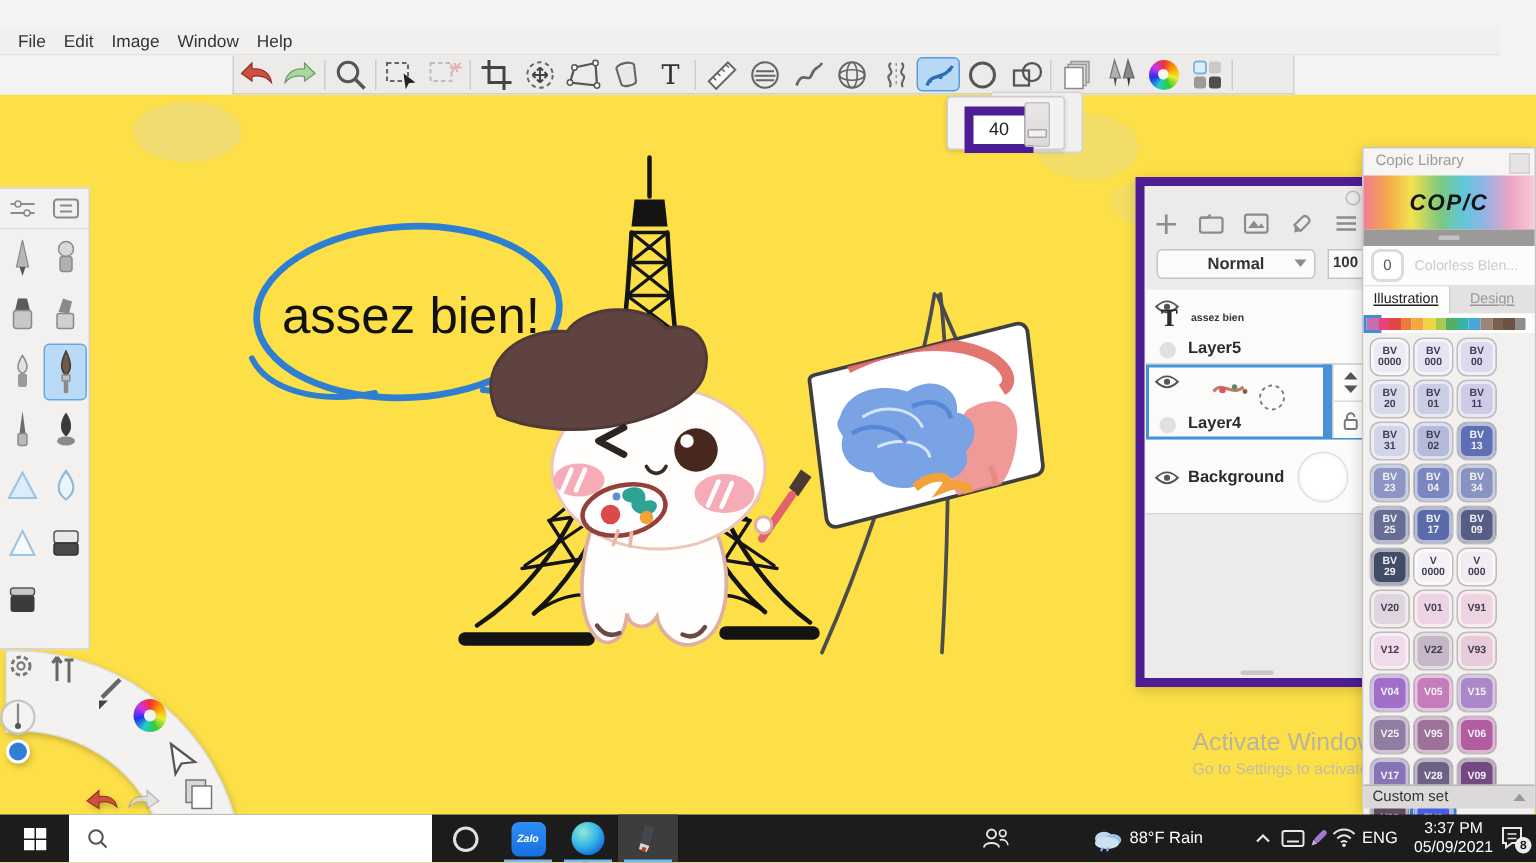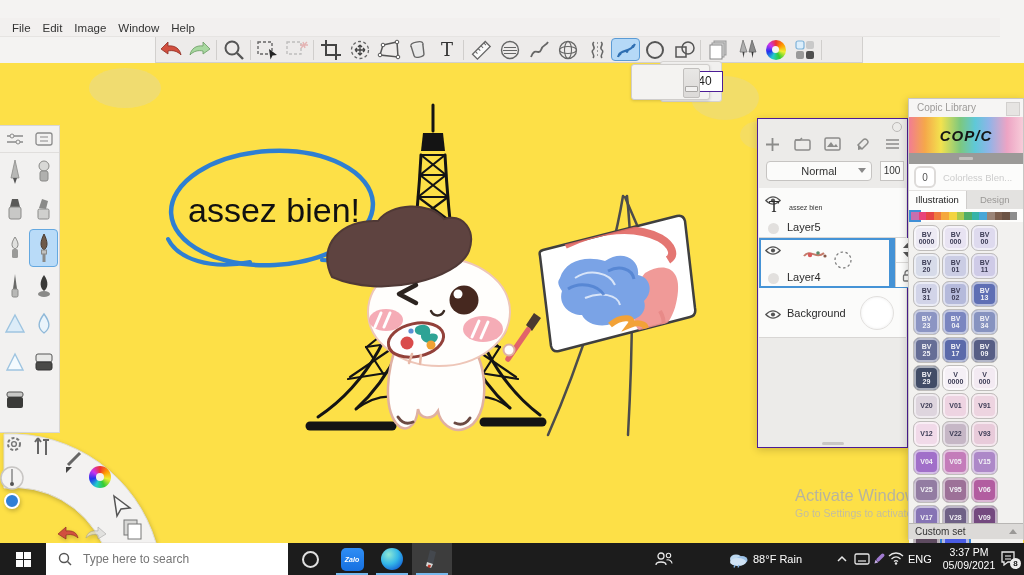--- a/index.html
+++ b/index.html
@@ -21,21 +21,21 @@
   #toolbar{position:absolute;left:155px;top:0;width:706px;height:25px;background:#edebea;border:1px solid #d2d0ce;border-top:none;display:flex;align-items:center;}
   .tb-icon{width:29px;height:23px;display:flex;align-items:center;justify-content:center;}
   .tb-sep{width:1px;height:20px;background:#d0cecc;margin:0 2px;}
   .tb-selected{background:#b5d9f7;border:1px solid #5b9bd5;border-radius:4px;width:27px;height:21px;}
   .colorwheel{width:20px;height:20px;border-radius:50%;background:conic-gradient(#e33,#f90,#ee3,#3c3,#2cc,#23e,#c3e,#e33);display:flex;align-items:center;justify-content:center;}
   .colorwheel .hole{width:7px;height:7px;border-radius:50%;background:#f6f5f3;}
 
   
   #size-popup-back{position:absolute;left:660px;top:61px;width:60px;height:39px;background:#f1f0ef;border:1px solid #d5d3d1;border-radius:3px;}
   #size-popup{position:absolute;left:631px;top:64px;width:77px;height:34px;background:#f4f3f1;border:1px solid #cfcdcb;border-radius:3px;box-shadow:0 1px 3px rgba(0,0,0,.15);}
-  #size-value{position:absolute;left:11px;top:6px;width:34px;height:19px;background:#fff;border:1px solid #4c1d95;font-size:12px;color:#222;text-align:center;line-height:19px;margin-left:44px;}
+  #size-value{position:absolute;left:11px;top:6px;width:34px;height:19px;background:#fff;border:6px solid #4c1d95;font-size:12px;color:#222;text-align:center;line-height:19px;}
   #size-slider{position:absolute;right:9px;top:3px;width:15px;height:28px;background:linear-gradient(#e8e7e5,#dcdad8);border:1px solid #c2c0be;border-radius:2px;}
   #size-slider .handle{position:absolute;left:1px;right:1px;bottom:5px;height:4px;background:#f2f1f0;border:1px solid #a9a7a5;border-radius:1px;}
 
   
   #canvas-area{position:absolute;left:0;top:63px;width:1024px;height:480px;background:#fde047;}
   #credits{position:absolute;left:385px;top:500px;font-size:11.5px;font-weight:bold;color:#d93030;line-height:14px;}
   #watermark{position:absolute;left:795px;top:486px;color:#adadad;z-index:3;}
   #watermark .wm1{font-size:16.5px;opacity:.85;}
   #watermark .wm2{font-size:10.5px;opacity:.8;margin-top:2px;color:#b5b5b5;}
 
@@ -46,30 +46,30 @@
   .lt-cell{width:29px;height:38px;display:flex;align-items:center;justify-content:center;}
   .lt-selected{background:#b9dbf8;border:1px solid #64a8e0;border-radius:4px;width:27px;height:36px;}
 
   
   #lagoon{position:absolute;left:0;top:428px;width:170px;height:115px;z-index:2;}
   #lagoon svg{filter:drop-shadow(1px 2px 2px rgba(0,0,0,.22));}
   #lagoon-wheel{position:absolute;left:89px;top:38px;width:22px;height:22px;border-radius:50%;background:conic-gradient(#e33,#f90,#ee3,#3c3,#2cc,#23e,#c3e,#e33);display:flex;align-items:center;justify-content:center;}
   #lagoon-wheel .hole{width:8px;height:8px;border-radius:50%;background:#f3f2f1;}
 
   
-  #layers-panel{position:absolute;left:757px;top:118px;width:149px;height:328px;background:#ecebe9;border:1px solid #4c1d95;box-shadow:0 2px 8px rgba(0,0,0,.18);z-index:4;}
+  #layers-panel{position:absolute;left:757px;top:118px;width:149px;height:328px;background:#ecebe9;border:6px solid #4c1d95;box-shadow:0 2px 8px rgba(0,0,0,.18);z-index:4;font-weight:bold;}
   #lp-circle{position:absolute;right:5px;top:3px;width:8px;height:8px;border:1.5px solid #bcbab8;border-radius:50%;}
   #lp-icons{position:absolute;left:0;top:14px;width:100%;height:22px;display:flex;align-items:center;}
   #lp-icons .lp-ic{flex:1;display:flex;justify-content:center;}
   #lp-blend{position:absolute;left:8px;top:42px;width:104px;height:18px;background:#fbfbfa;border:1px solid #c6c4c2;border-radius:4px;font-size:11px;color:#333;display:flex;align-items:center;justify-content:center;}
   #lp-blend .arr{position:absolute;right:5px;top:6px;width:0;height:0;border-left:4px solid transparent;border-right:4px solid transparent;border-top:5px solid #8a8a8a;}
   #lp-opacity{position:absolute;right:3px;top:42px;width:22px;height:18px;background:#fbfbfa;border:1px solid #c6c4c2;font-size:10px;color:#333;text-align:center;line-height:18px;overflow:hidden;}
   #lp-rows{position:absolute;left:0;top:69px;width:149px;}
   .layer-row{position:relative;width:147px;height:49px;background:#fbfbfa;border-bottom:1px solid #d8d6d4;margin-left:1px;}
-  .layer-row.selected{outline:2px solid #4593d6;outline-offset:-2px;z-index:2;padding-left:12px;}
+  .layer-row.selected{outline:2px solid #4593d6;outline-offset:-2px;z-index:2;}
   .lr-eye{position:absolute;left:6px;top:4px;}
   .lr-dot{position:absolute;left:9px;top:35px;width:11px;height:11px;border-radius:50%;background:#e2e0de;}
   .lr-name{position:absolute;left:28px;top:33px;font-size:11px;color:#2b2b2b;}
   .lr-thumb{position:absolute;left:34px;top:2px;width:70px;height:30px;display:flex;align-items:center;justify-content:center;}
   .lr-bluebar{position:absolute;right:22px;top:0;width:7px;height:100%;background:#4593d6;}
   .lr-rail{position:absolute;right:0;top:0;width:22px;height:100%;background:#fdfdfc;border-left:1px solid #cfcdcb;display:flex;flex-direction:column;}
   .lr-rail .cell{flex:1;display:flex;align-items:center;justify-content:center;}
   .lr-rail .cell+.cell{border-top:1px solid #dddbd9;}
   .lr-bgcircle{position:absolute;right:12px;top:8px;width:32px;height:32px;border-radius:50%;background:#fff;border:1px solid #e2e0de;box-shadow:inset 0 0 3px rgba(0,0,0,.08);}
   .lr-sub{position:absolute;left:30px;top:16px;font-size:7px;color:#333;}
@@ -81,21 +81,21 @@
   #cp-title{height:18px;font-size:10px;color:#9c9a98;line-height:18px;padding-left:8px;position:relative;}
   #cp-close{position:absolute;right:3px;top:3px;width:12px;height:12px;background:#e6e4e2;border:1px solid #d2d0ce;}
   #cp-banner{height:36px;background:linear-gradient(90deg,#f27d92 0%,#f5a84a 14%,#f3e24e 28%,#7cc87f 45%,#5fc8d8 58%,#8fb4e8 70%,#eda4c4 86%,#f7ccd9 100%);display:flex;align-items:center;justify-content:center;}
   #cp-logo{font-size:15px;font-weight:bold;letter-spacing:1px;color:#151515;font-style:italic;}
   #cp-bar{height:11px;background:#9b9a98;position:relative;}
   #cp-bar .grip{position:absolute;left:50%;top:4px;width:14px;height:3px;margin-left:-7px;background:#c4c2c0;border-radius:1px;}
   #cp-blender{height:26px;background:#fcfcfb;display:flex;align-items:center;border-bottom:1px solid #e4e2e0;}
   #cp-blender .chip{width:18px;height:18px;margin-left:5px;border:2px solid #dddbd9;border-radius:6px;background:#fff;font-size:10px;color:#555;display:flex;align-items:center;justify-content:center;}
   #cp-blender .bl-name{margin-left:7px;font-size:9.5px;color:#ccc;}
   #cp-tabs{height:18px;display:flex;background:#e3e2e0;}
-  .cp-tab{flex:1;font-size:9.5px;line-height:18px;text-align:center;color:#9a9896;}
+  .cp-tab{flex:1;font-size:9.5px;line-height:18px;text-align:center;color:#9a9896;text-decoration:underline;}
   .cp-tab.active{background:#fdfdfc;color:#222;border-right:1px solid #cfcdcb;}
   #cp-strip{height:13px;background:#fdfdfc;display:flex;align-items:center;padding-left:2px;}
   .strip-cell{width:7.6px;height:8px;}
   .strip-cell.selected{outline:2px solid #3f8fd6;outline-offset:0px;}
   #cp-grid{background:#f2f1ef;padding:2px 0 2px 3px;display:flex;flex-wrap:wrap;width:111px;}
   .sw{width:25px;height:24px;border-radius:7px;margin:1px;border:1px solid #bfbdbb;box-shadow:inset 0 0 0 2px rgba(255,255,255,.55);display:flex;flex-direction:column;align-items:center;justify-content:center;font-size:7px;font-weight:bold;line-height:7.5px;color:#3c3c55;}
   .sw.dark{color:#f2f2f6;}
   .sw.selected{outline:2px solid #2f7fd6;outline-offset:0;}
   #cp-status{height:55px;background:#fdfdfc;font-size:10px;color:#222;padding:14px 4px 0 6px;}
   #cp-footer{position:absolute;bottom:0;left:0;right:0;height:15px;background:#dcdad8;border-top:1px solid #b8b6b4;font-size:10px;color:#333;line-height:15px;padding-left:6px;}
@@ -744,21 +744,20 @@
           <rect x="8" y="0" width="7" height="7" fill="#fdfdfd"></rect>
           <rect x="0" y="8" width="7" height="7" fill="#fdfdfd"></rect>
           <rect x="8" y="8" width="7" height="7" fill="#fdfdfd"></rect>
         </svg>
       </div>
     <div id="tb-search">
       <svg style="margin:0 9px 0 12px;" width="14" height="14" viewBox="0 0 14 14">
           <circle cx="6" cy="6" r="4.5" fill="none" stroke="#555" stroke-width="1.4"></circle>
           <line x1="9.5" y1="9.5" x2="13" y2="13" stroke="#555" stroke-width="1.4"></line>
         </svg>
-      <input readonly="" placeholder="Type here to search" style="">
     </div>
     <div class="tb-app" style="left:290px;">
         <div style="width:13px;height:13px;border:2px solid #e0e0e0;border-radius:50%;"></div>
       </div>
     <div class="tb-app" style="left:332px;">
         <div class="zalo">Zalo</div>
         <div class="tb-underline"></div>
       </div>
     <div class="tb-app" style="left:372px;">
         <div class="edge"></div>

